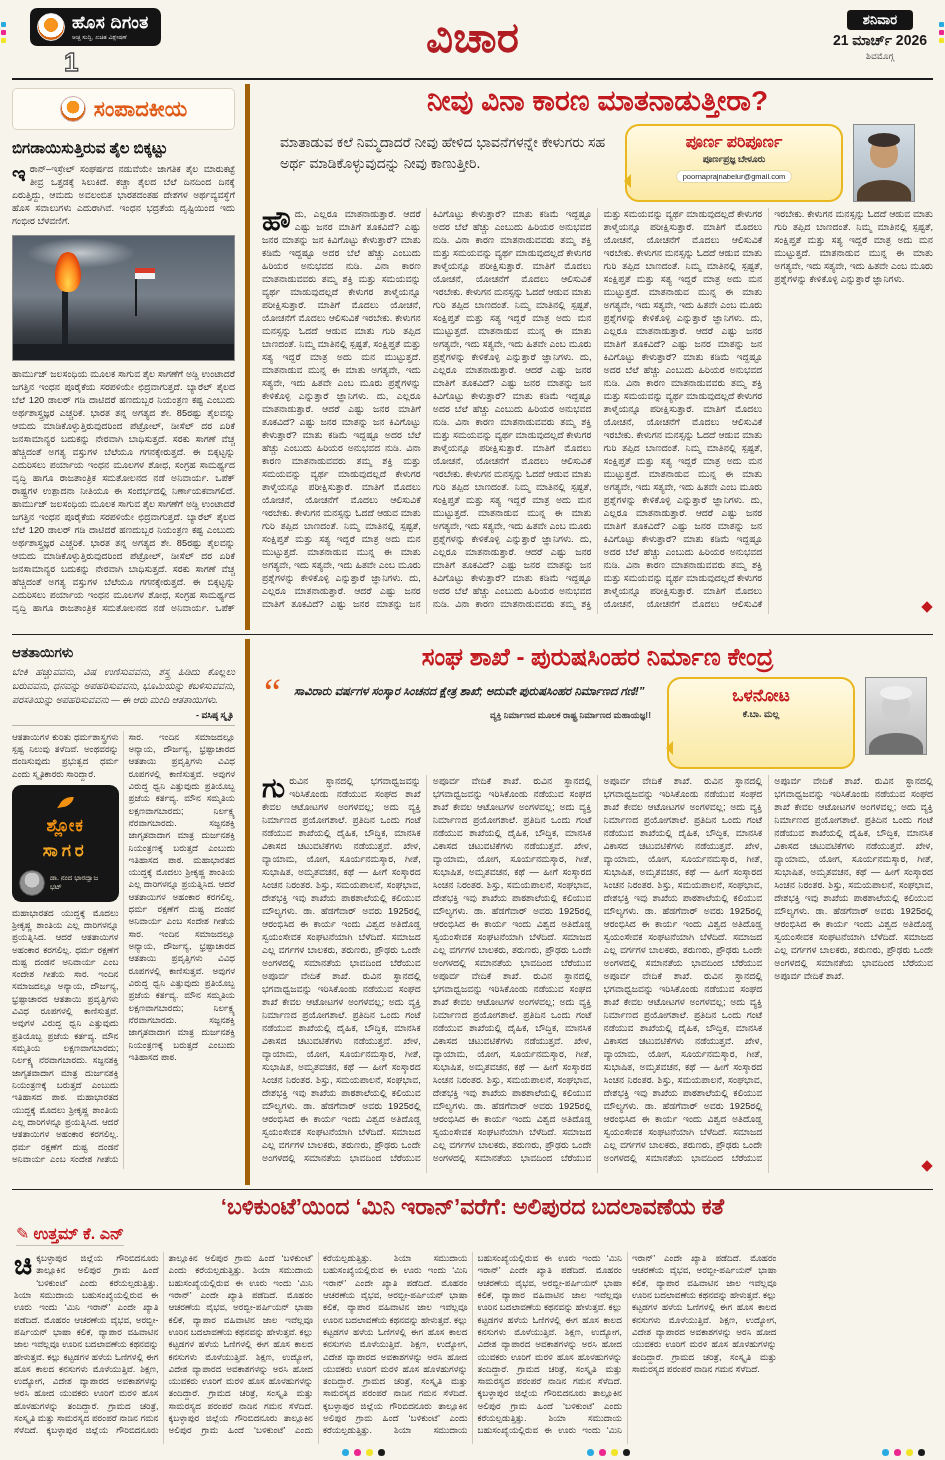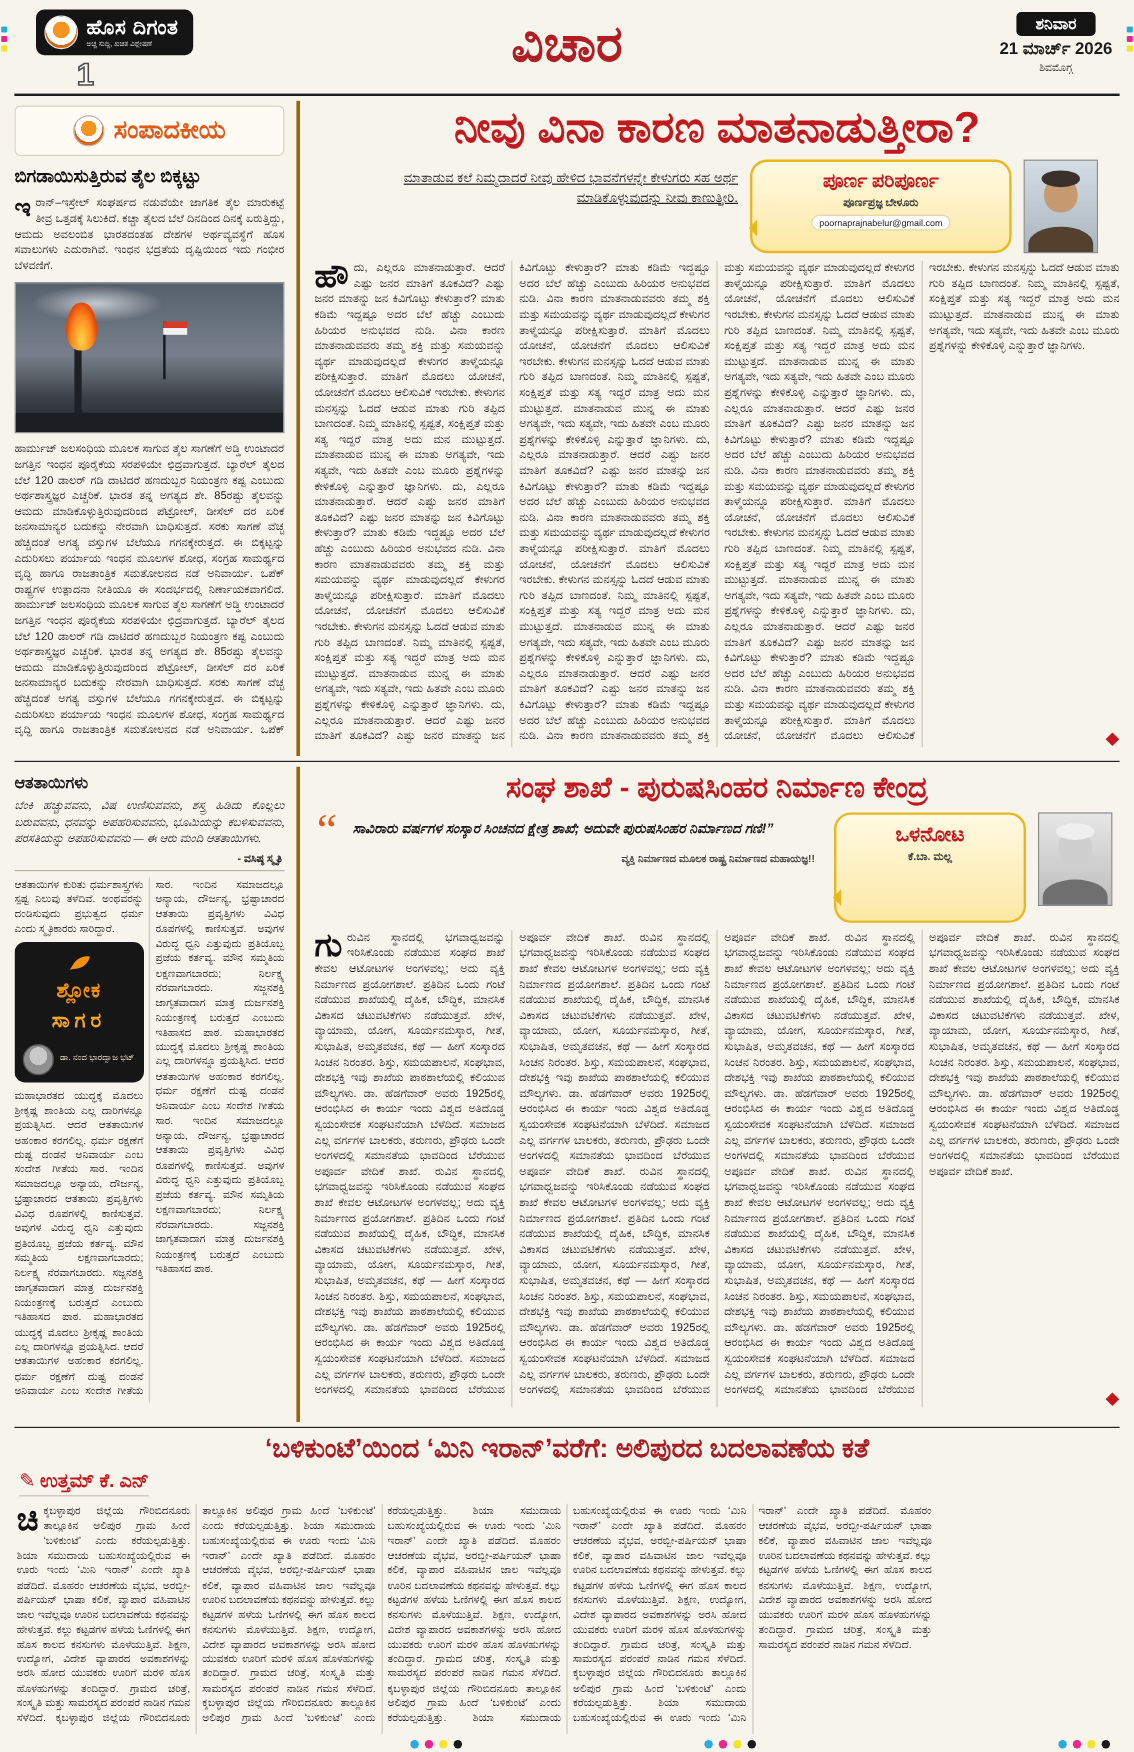--- a/index.html
+++ b/index.html
@@ -42,21 +42,21 @@
               align-items:center; gap:2px; }
   .day-box { background:#141414; color:#fff; font-size:13px; font-weight:bold;
              padding:2px 16px; border-radius:4px; }
   .date-text { font-size:14px; font-weight:bold; }
   .edition { font-size:9px; color:#333; }
 
   
   .row { display:flex; gap:12px; }
   .row-top { height:546px; margin-top:4px; }
   .row-mid { height:546px; }
-  .leftcol { width:238px; flex:none; border-right:3px solid #a16207; padding:4px 10px 0 0; overflow:hidden; }
+  .leftcol { width:238px; flex:none; border-right:5px solid #a16207; padding:4px 10px 0 0; overflow:hidden; }
   .art { flex:1; min-width:0; padding-top:2px; }
   .hrule { border-top:1.5px solid #222; margin:4px 0; }
 
   
   .body { font-size:9.3px; line-height:1.4; text-align:justify; color:#222; }
   .cols { column-gap:12px; column-rule:1px solid #ccc7b8; column-fill:auto; overflow:hidden; }
   .cols2 { column-count:2; column-gap:10px; }
   .cols4 { column-count:4; }
   .cols6 { column-count:6; column-gap:10px; font-size:8.8px; }
   .dropcap { float:left; font-size:27px; line-height:.85; font-weight:bold; padding:2px 4px 0 0; color:#111; }
@@ -101,27 +101,27 @@
   .feather { width:20px; height:20px; display:block; margin:0 auto 1px; transform:rotate(12deg); }
   .shloka-t1 { display:block; color:#f29111; font-size:17px; font-weight:bold; letter-spacing:1px; }
   .shloka-t2 { display:block; color:#f5a623; font-size:17px; font-weight:bold; letter-spacing:4px; margin-top:1px; }
   .shloka-author-row { display:flex; align-items:center; gap:5px; margin-top:7px; padding:0 2px; }
   .shloka-photo { width:26px; height:26px; border-radius:50%; flex:none;
                   background:radial-gradient(circle at 50% 38%, #c9c9c9 0 38%, #8f8f8f 40% 100%);
                   border:1px solid #555; }
   .shloka-name { color:#f0e9d8; font-size:7px; text-align:left; line-height:1.25; }
 
   
-  .a1-headline { text-align:center; color:#c2191f; font-size:36px; font-weight:bold; line-height:1.1; }
+  .a1-headline { text-align:center; color:#c2191f; font-size:28px; font-weight:bold; line-height:1.1; }
   .a2-headline { text-align:center; color:#c2191f; font-size:24px; font-weight:bold; margin-top:2px; }
   .a3-headline { text-align:center; color:#a81c22; font-size:22px; font-weight:bold; margin:2px 0 4px; }
 
   
   .a1-band { display:flex; align-items:stretch; gap:10px; margin:7px 18px 6px; height:78px; }
-  .a1-lead { flex:1; font-size:11px; line-height:1.5; text-align:right; color:#222; padding-top:8px;text-decoration:underline; }
+  .a1-lead { flex:1; font-size:14px; line-height:1.5; text-align:left; color:#222; padding-top:8px; }
   .bubble { position:relative; width:218px; flex:none; text-align:center;
             background:linear-gradient(180deg,#fff9e2,#fbe9a4); border:2px solid #e9b821;
             border-radius:14px; padding:7px 8px 6px; }
   .bubble::after { content:""; position:absolute; left:-10px; bottom:12px; border:7px solid transparent;
                    border-right-color:#e9b821; }
   .bubble-title { color:#c2191f; font-weight:bold; font-size:16px;
                   font-family:"Liberation Serif","DejaVu Serif",serif; }
   .bubble-author { font-size:9px; font-weight:bold; color:#3a3a3a; margin-top:3px; }
   .bubble-email { display:inline-block; background:#fff; border:1px solid #e3d8a6; border-radius:8px;
                   font-size:7.5px; color:#222; padding:1px 6px; margin-top:4px; }
@@ -141,21 +141,21 @@
   .h1body { height:406px; margin-top:2px; }
 
   
   .a2-band { display:flex; align-items:stretch; gap:10px; margin:6px 6px 6px 2px; height:92px; }
   .a2-quote { flex:1.15; position:relative; padding:4px 6px 0 30px; }
   .qmark { position:absolute; left:0; top:-4px; font-size:38px; color:#e05a17; line-height:1;
            font-family:"Liberation Serif","DejaVu Serif",serif; }
   .a2-quote-text { font-size:11.5px; font-weight:bold; line-height:1.4; color:#1a1a1a;
                    font-style:italic; }
   .a2-quote-sub { font-size:8.5px; font-weight:bold; color:#444; text-align:right; margin-top:11px; }
-  .bubble2 { width:160px; }
+  .bubble2 { width:188px; }
   .bubble2 .bubble-title { font-size:17px; }
   .h2body { height:398px; }
 
   
   .art3 { padding:0 2px; }
   .a3-byline { font-size:16px; font-weight:bold; color:#c2191f; margin:0 0 4px 2px;
                display:inline-block; border-bottom:1px solid #c6c1b2; padding-bottom:2px; }
   .a3-byline .pen { color:#c2191f; margin-right:4px; }
   .h3body { height:192px; margin-top:2px; }
 </style>

